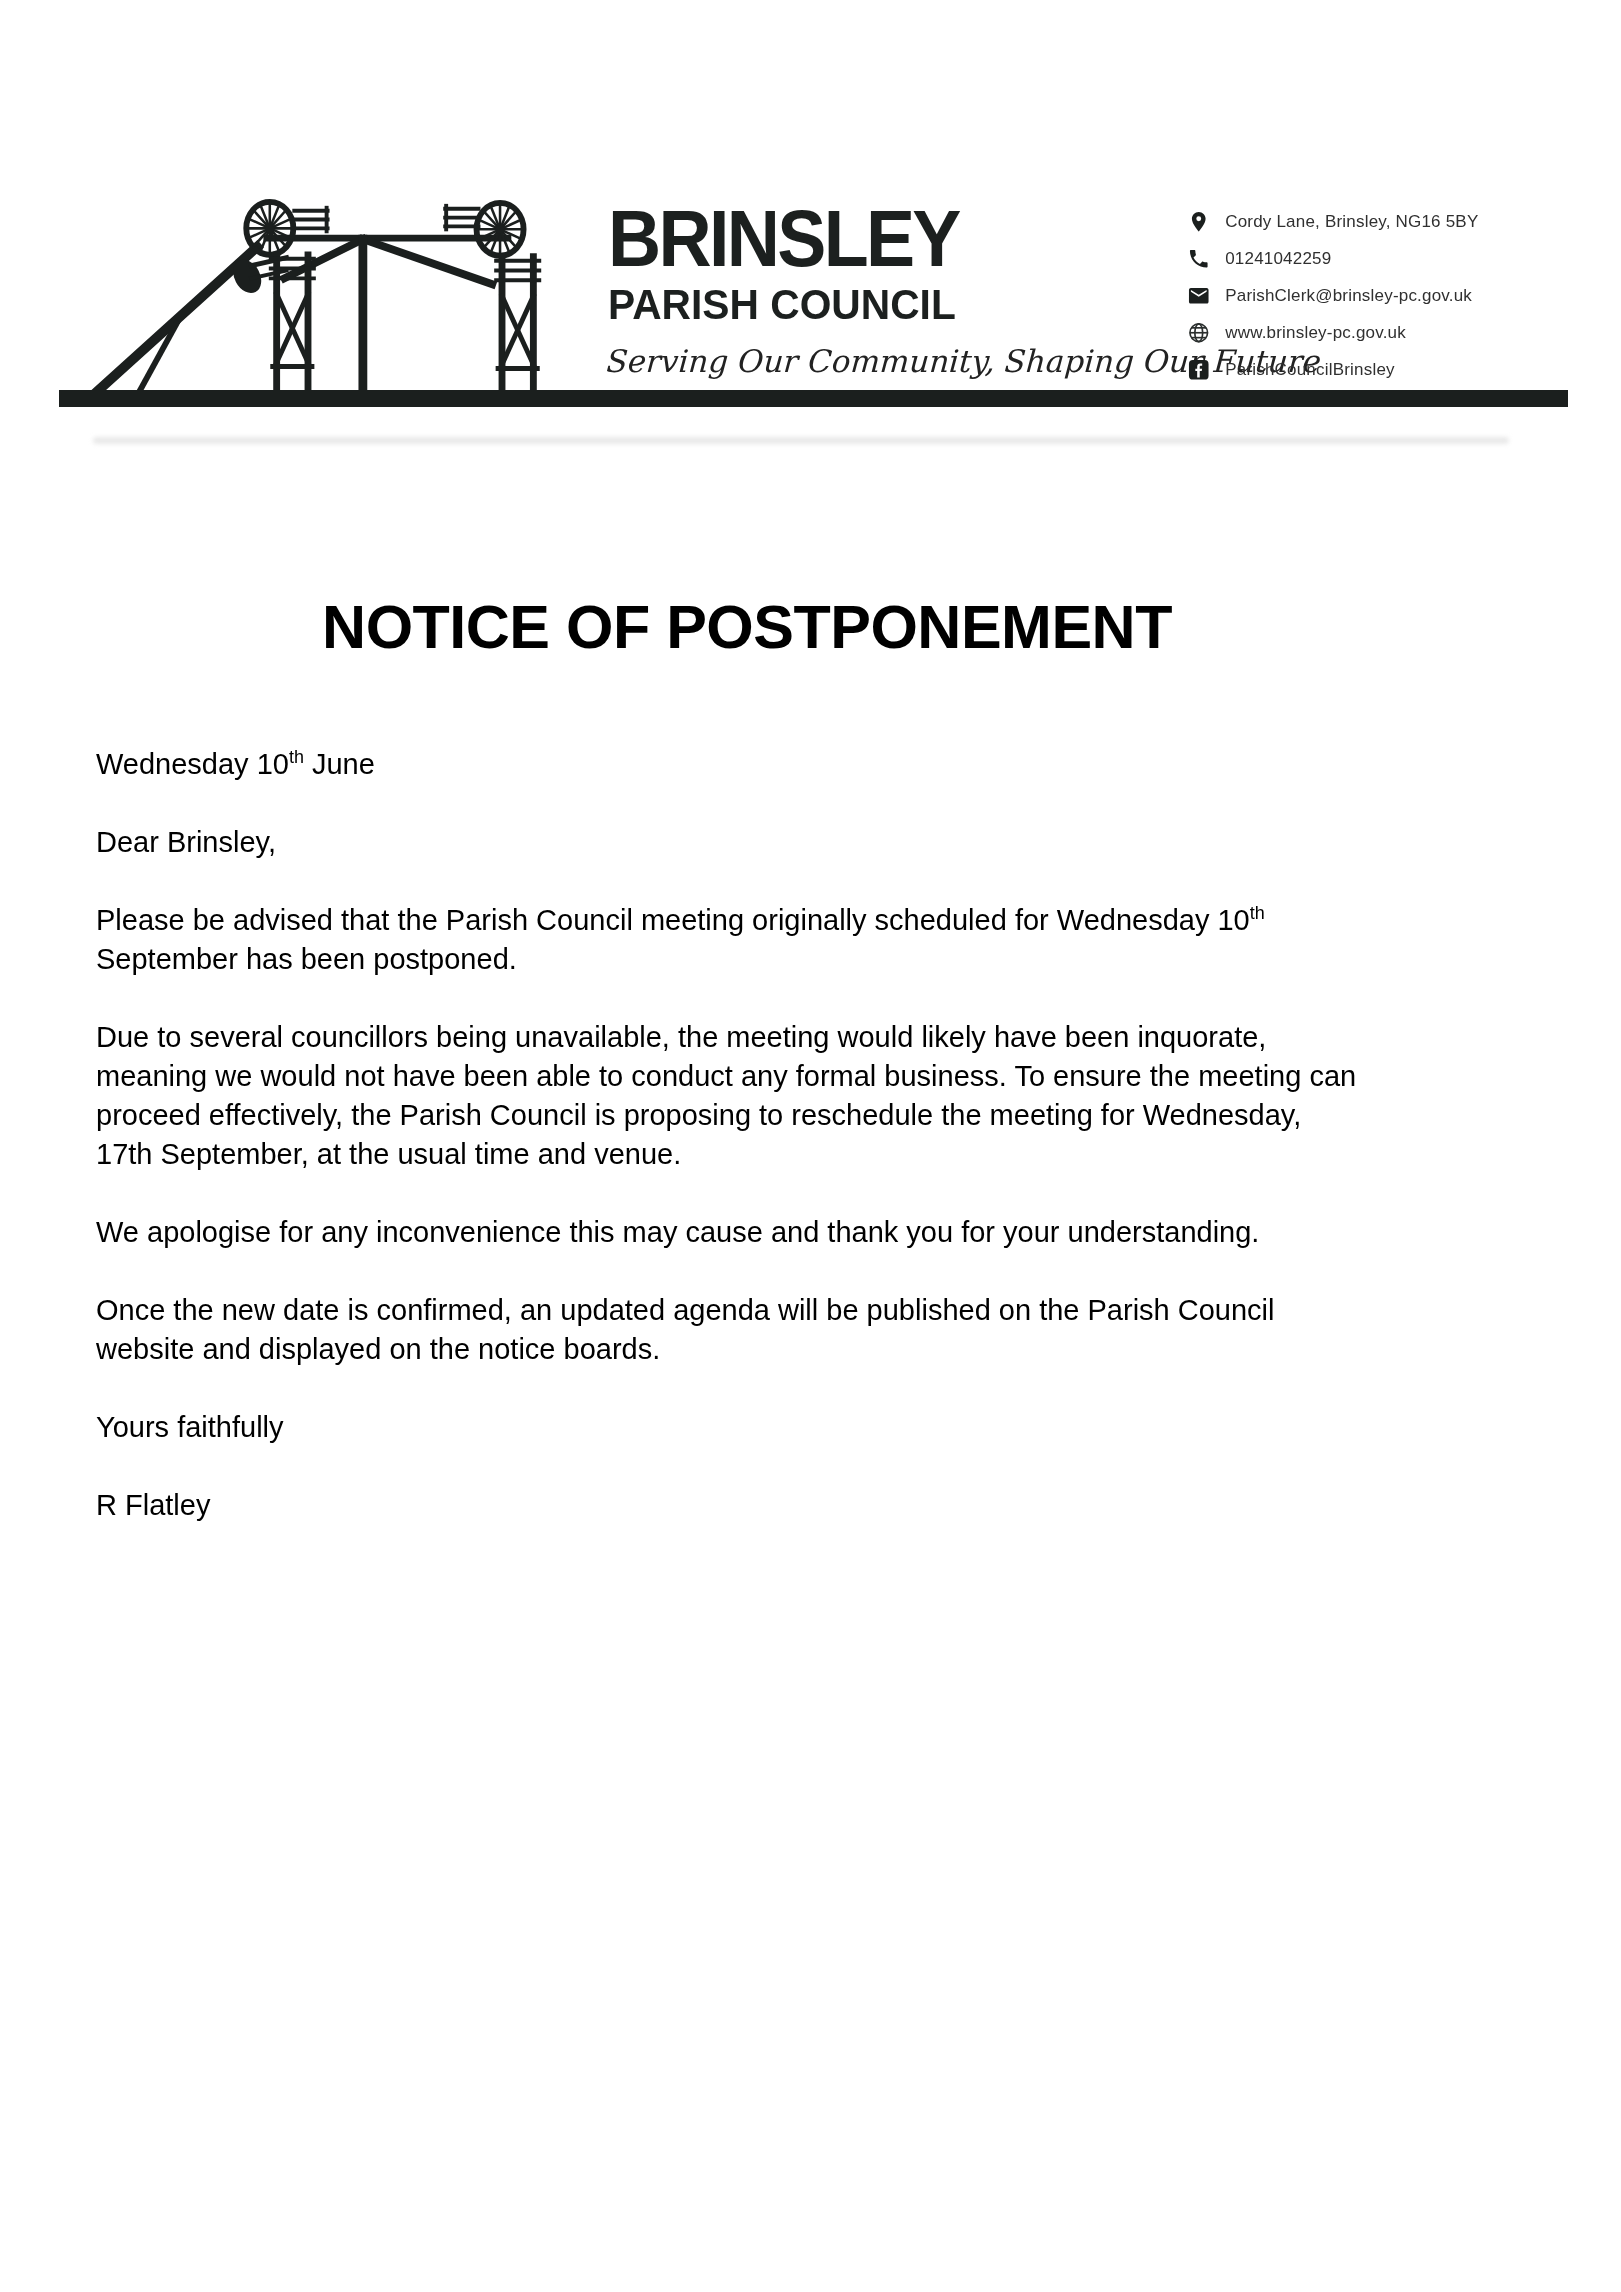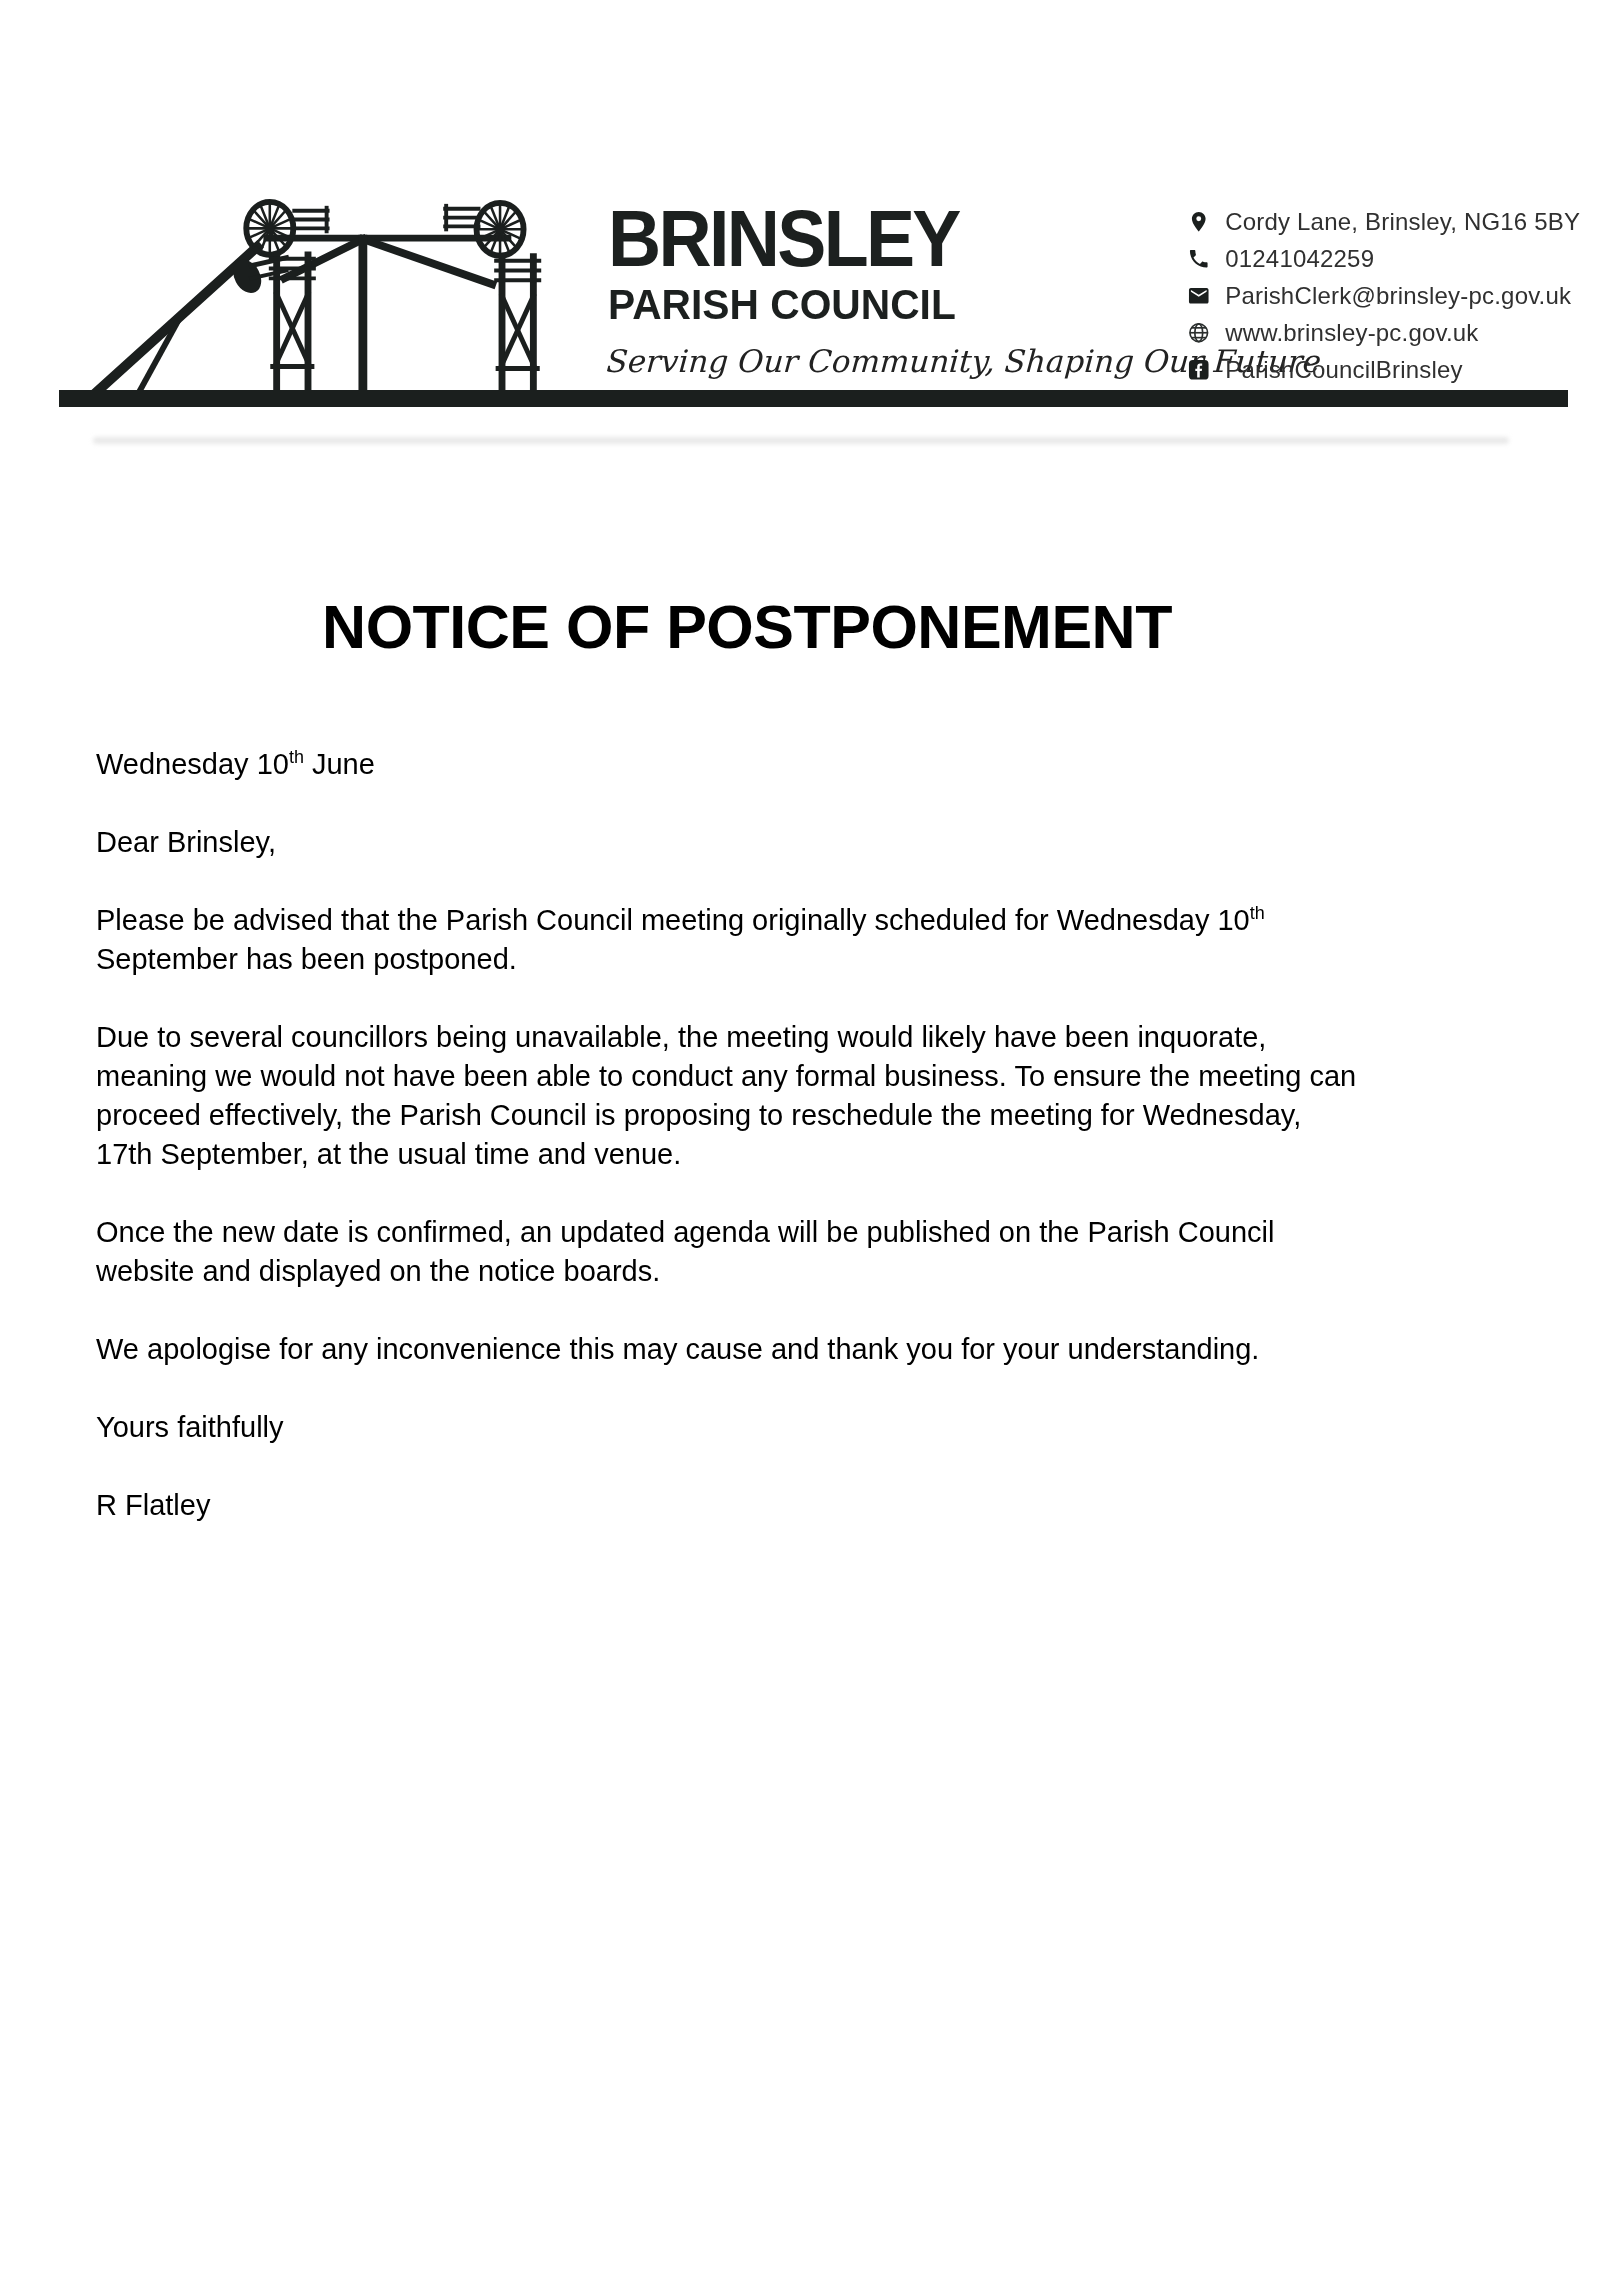--- a/index.html
+++ b/index.html
@@ -25,21 +25,21 @@
                 transform:scaleX(.97); transform-origin:left top; white-space:nowrap; }
   .brand-tagline { font-size:31px; font-style:italic; margin-top:13.7px; white-space:nowrap;
                    font-family:"DejaVu Serif", cursive, serif; transform:skewX(-4deg);
                    transform-origin:left top; color:#222; }
 
   .contact { position:absolute; left:1186px; top:203px; }
   .contact-row { display:flex; align-items:center; height:37px; }
   .contact-icon { width:25.5px; height:25.5px; flex:0 0 25.5px; display:flex;
                   align-items:center; justify-content:center; }
   .contact-icon svg { width:23.5px; height:23.5px; }
-  .contact-text { margin-left:13.7px; font-size:24px; color:#303030; letter-spacing:0.2px; }
+  .contact-text { margin-left:13.7px; font-size:17px; color:#303030; letter-spacing:0.2px; }
 
   
   .title { position:absolute; left:0; top:592px; width:1494px; text-align:center;
            font-size:61px; font-weight:bold; letter-spacing:-0.5px; white-space:nowrap; }
 
   .letter { position:absolute; left:96px; top:745px; width:1441px;
             font-size:29px; line-height:39px; }
   .letter p { margin:0 0 39px 0; }
   .letter sup { font-size:0.62em; vertical-align:super; line-height:0;margin-top:8px; }
   [data-bind-lines] { white-space:pre-line; }
@@ -194,23 +194,23 @@
 
   <p data-bind="letter.salutation">Dear Brinsley,</p>
 
   <p><span data-bind="letter.p1.line1">Please be advised that the Parish Council meeting originally scheduled for Wednesday 10</span><sup data-bind="letter.p1.ordinal">th</sup><br><span data-bind="letter.p1.line2">September has been postponed.</span></p>
 
   <p data-bind-lines="letter.p2_lines">Due to several councillors being unavailable, the meeting would likely have been inquorate,
 meaning we would not have been able to conduct any formal business. To ensure the meeting can
 proceed effectively, the Parish Council is proposing to reschedule the meeting for Wednesday,
 17th September, at the usual time and venue.</p>
 
+  <p data-bind="letter.p4">We apologise for any inconvenience this may cause and thank you for your understanding.</p>
+
   <p data-bind-lines="letter.p3_lines">Once the new date is confirmed, an updated agenda will be published on the Parish Council
 website and displayed on the notice boards.</p>
 
-  <p data-bind="letter.p4">We apologise for any inconvenience this may cause and thank you for your understanding.</p>
-
   <p class="closing" data-bind="letter.closing">Yours faithfully</p>
 
   <p class="signature" data-bind="letter.signature">R Flatley</p>
 
 </div>
 
 
 </body></html>

